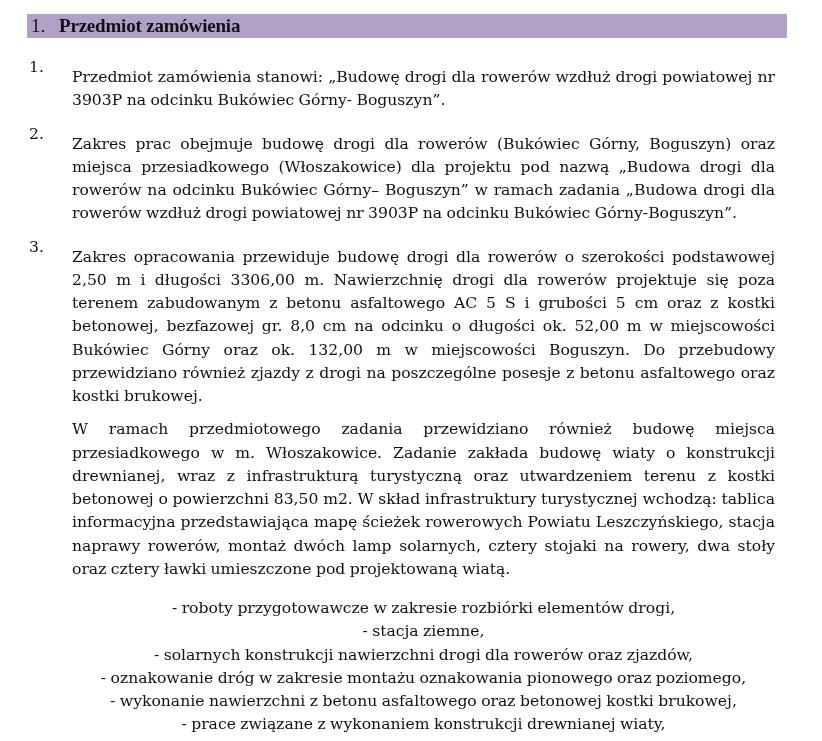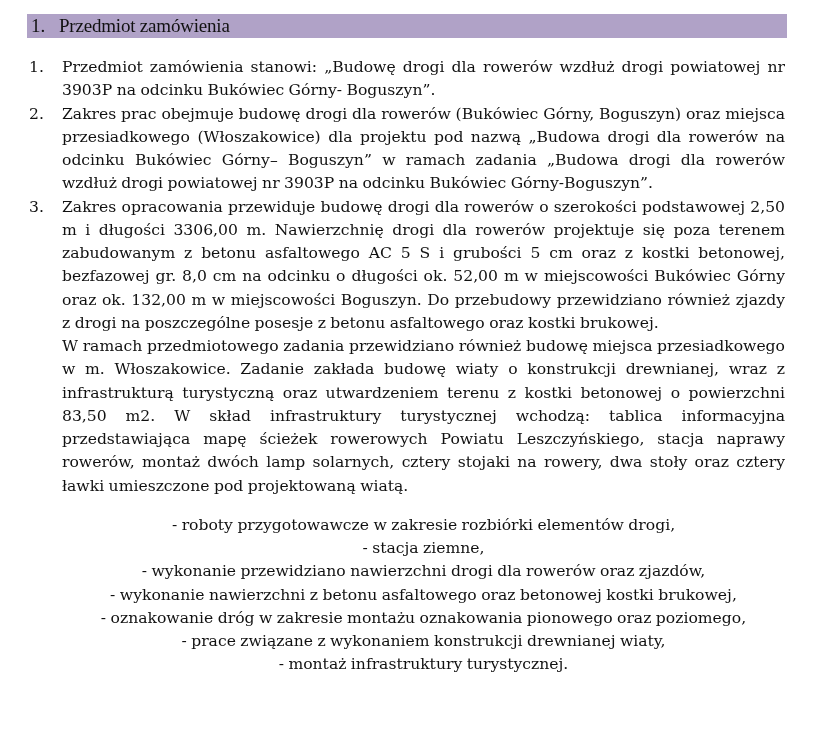--- a/index.html
+++ b/index.html
@@ -28,21 +28,21 @@
       padding-left: 4px;
       font-family: "Liberation Serif", "DejaVu Serif", serif;
       font-size: 19px;
       line-height: 24px;
     }
     .section-header .num {
       width: 28px;
       display: inline-block;
     }
     .section-header .title {
-      font-weight: normal;
+      font-weight: bold;
       letter-spacing: -0.2px;
     }
     .content {
       position: absolute;
       left: 27px;
       top: 56px;
       width: 758px;
       font-size: 15.6px;
       line-height: 23.25px;
     }
@@ -54,21 +54,21 @@
       flex: 0 0 35px;
       padding-left: 2px;
       box-sizing: border-box;
     }
     .item .body {
       flex: 1 1 auto;
     }
     .para {
       text-align: justify;
       text-align-last: left;
-      margin: 0;
+      margin: 10px;
       word-spacing: -0.5px;
     }
     .bullets {
       margin: 16px;
       padding: 0;
       list-style: none;
       text-align: center;
     }
     .bullets li {
       margin: 0;
@@ -102,22 +102,22 @@
   </div>
 
   <div class="item">
     <span class="num">3.</span>
     <div class="body">
       <p class="para">Zakres opracowania przewiduje budowę drogi dla rowerów o szerokości podstawowej 2,50 m i długości 3306,00 m. Nawierzchnię drogi dla rowerów projektuje się poza terenem zabudowanym z betonu asfaltowego AC 5 S i grubości 5 cm oraz z kostki betonowej, bezfazowej gr. 8,0 cm na odcinku o długości ok. 52,00 m w miejscowości Bukówiec Górny oraz ok. 132,00 m w miejscowości Boguszyn. Do przebudowy przewidziano również zjazdy z drogi na poszczególne posesje z betonu asfaltowego oraz kostki brukowej.</p>
       <p class="para">W ramach przedmiotowego zadania przewidziano również budowę miejsca przesiadkowego w m. Włoszakowice. Zadanie zakłada budowę wiaty o konstrukcji drewnianej, wraz z infrastrukturą turystyczną oraz utwardzeniem terenu z kostki betonowej o powierzchni 83,50 m2. W skład infrastruktury turystycznej wchodzą: tablica informacyjna przedstawiająca mapę ścieżek rowerowych Powiatu Leszczyńskiego, stacja naprawy rowerów, montaż dwóch lamp solarnych, cztery stojaki na rowery, dwa stoły oraz cztery ławki umieszczone pod projektowaną wiatą.</p>
       <ul class="bullets">
         <li>- roboty przygotowawcze w zakresie rozbiórki elementów drogi,</li>
         <li>- stacja ziemne,</li>
-        <li>- wykonanie przewidziano nawierzchni drogi dla rowerów oraz zjazdów,</li>
+        <li>- solarnych konstrukcji nawierzchni drogi dla rowerów oraz zjazdów,</li>
+        <li>- oznakowanie dróg w zakresie montażu oznakowania pionowego oraz poziomego,</li>
         <li>- wykonanie nawierzchni z betonu asfaltowego oraz betonowej kostki brukowej,</li>
-        <li>- oznakowanie dróg w zakresie montażu oznakowania pionowego oraz poziomego,</li>
         <li>- prace związane z wykonaniem konstrukcji drewnianej wiaty,</li>
         <li>- montaż infrastruktury turystycznej.</li>
       </ul>
     </div>
   </div>
 
 </div>
 
 </body></html>

